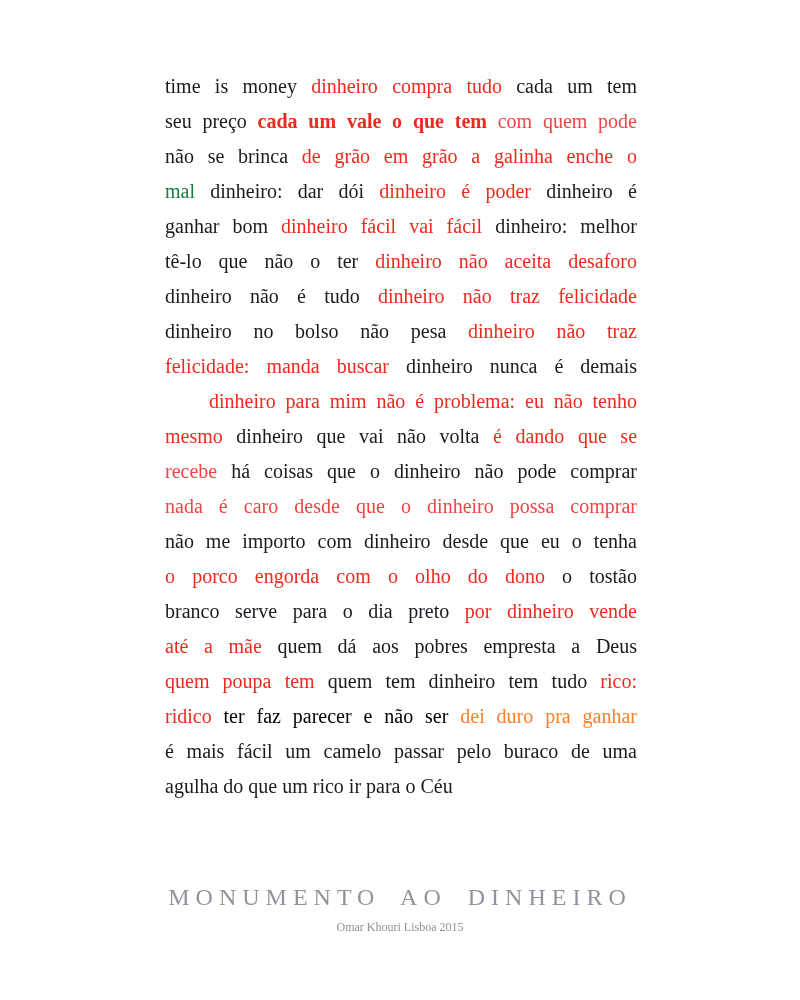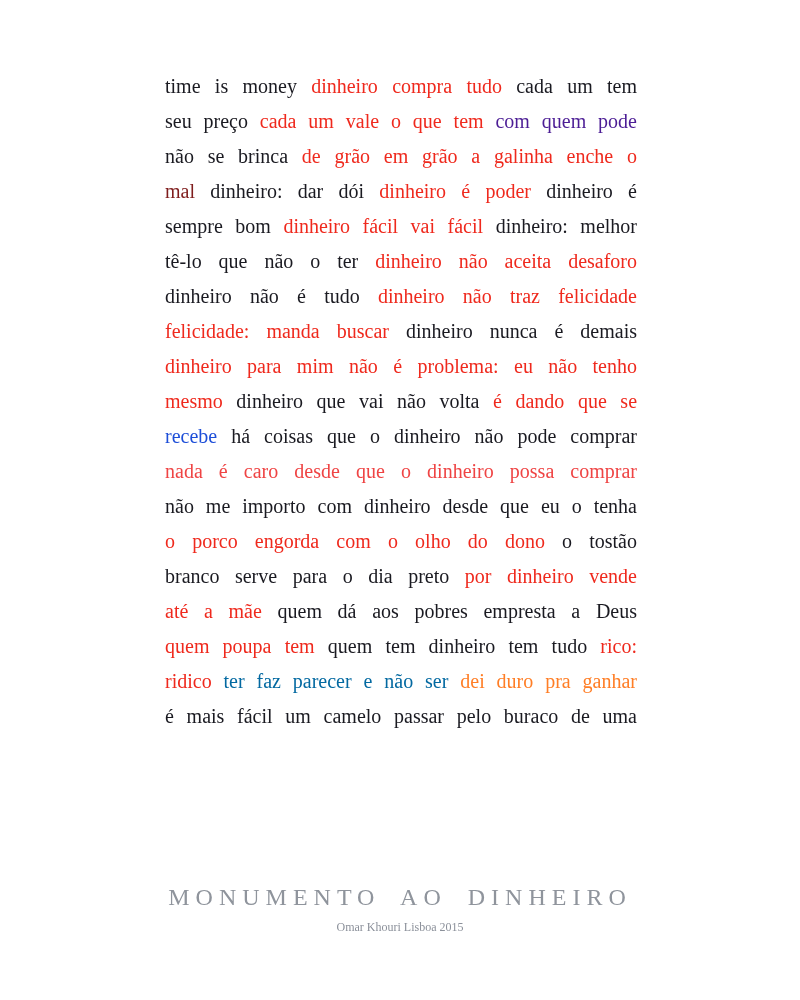--- a/index.html
+++ b/index.html
@@ -57,38 +57,40 @@
     color: #8b909a;
   }
 </style>
 </head>
 <body>
 
 <div class="page">
 
   <div class="poem">
       <div class="line"><span style="color: rgb(26, 26, 33);">time is money </span><span style="color: rgb(239, 41, 29);">dinheiro compra tudo</span><span style="color: rgb(26, 26, 33);"> cada um tem</span></div>
-      <div class="line"><span style="color: rgb(26, 26, 33);">seu preço </span><span style="color: rgb(239, 41, 29);">cada um vale o que tem</span><span style="color: #4c1d95; margin-top: 40px;"> com quem pode</span></div>
+      <div class="line"><span style="color: rgb(26, 26, 33);">seu preço </span><span style="color: rgb(239, 41, 29); font-weight: bold;">cada um vale o que tem</span><span style="color: #ef4444; margin-top: 40px;"> com quem pode</span></div>
       <div class="line"><span style="color: rgb(26, 26, 33);">não se brinca </span><span style="color: rgb(239, 41, 29); margin-top: 20px;">de grão em grão a galinha enche o</span></div>
-      <div class="line"><span style="color: #7f1d1d;">mal</span><span style="color: rgb(26, 26, 33);"> dinheiro: dar dói </span><span style="color: rgb(239, 41, 29);">dinheiro é poder</span><span style="color: rgb(26, 26, 33);"> dinheiro é</span></div>
-      <div class="line"><span style="color: rgb(26, 26, 33);">sempre bom </span><span style="color: rgb(239, 41, 29);">dinheiro fácil vai fácil</span><span style="color: rgb(26, 26, 33);"> dinheiro: melhor</span></div>
+      <div class="line"><span style="color: #15803d;">mal</span><span style="color: rgb(26, 26, 33);"> dinheiro: dar dói </span><span style="color: rgb(239, 41, 29);">dinheiro é poder</span><span style="color: rgb(26, 26, 33);"> dinheiro é</span></div>
+      <div class="line"><span style="color: rgb(26, 26, 33);">ganhar bom </span><span style="color: rgb(239, 41, 29);">dinheiro fácil vai fácil</span><span style="color: rgb(26, 26, 33);"> dinheiro: melhor</span></div>
       <div class="line"><span style="color: rgb(26, 26, 33);">tê-lo que não o ter </span><span style="color: rgb(239, 41, 29);">dinheiro não aceita desaforo</span></div>
       <div class="line"><span style="color: rgb(26, 26, 33);">dinheiro não é tudo </span><span style="color: rgb(239, 41, 29);">dinheiro não traz felicidade</span></div>
+      <div class="line"><span style="color: rgb(26, 26, 33);">dinheiro no bolso não pesa </span><span style="color: rgb(239, 41, 29);">dinheiro não traz</span></div>
       <div class="line"><span style="color: rgb(239, 41, 29);">felicidade: manda buscar</span><span style="color: rgb(26, 26, 33);"> dinheiro nunca é demais</span></div>
-      <div class="line"><span style="color: rgb(239, 41, 29);">dinheiro para mim não é problema: eu não tenho</span></div>
+      <div class="line"><span style="color: rgb(239, 41, 29); margin-left: 44px;">dinheiro para mim não é problema: eu não tenho</span></div>
       <div class="line"><span style="color: rgb(239, 41, 29);">mesmo</span><span style="color: rgb(26, 26, 33);"> dinheiro que vai não volta </span><span style="color: rgb(239, 41, 29);">é dando que se</span></div>
-      <div class="line"><span style="color: #1d4ed8;">recebe</span><span style="color: rgb(26, 26, 33);"> há coisas que o dinheiro não pode comprar</span></div>
+      <div class="line"><span style="color: #ef4444;">recebe</span><span style="color: rgb(26, 26, 33);"> há coisas que o dinheiro não pode comprar</span></div>
       <div class="line"><span style="color: #ef4444;">nada é caro desde que o dinheiro possa comprar</span></div>
       <div class="line"><span style="color: rgb(26, 26, 33);">não me importo com dinheiro desde que eu o tenha</span></div>
       <div class="line"><span style="color: rgb(239, 41, 29);">o porco engorda com o olho do dono</span><span style="color: rgb(26, 26, 33);"> o tostão</span></div>
       <div class="line"><span style="color: rgb(26, 26, 33);">branco serve para o dia preto </span><span style="color: rgb(239, 41, 29);">por dinheiro vende</span></div>
       <div class="line"><span style="color: rgb(239, 41, 29);">até a mãe</span><span style="color: rgb(26, 26, 33);"> quem dá aos pobres empresta a Deus</span></div>
       <div class="line"><span style="color: rgb(239, 41, 29);">quem poupa tem</span><span style="color: rgb(26, 26, 33);"> quem tem dinheiro tem tudo </span><span style="color: rgb(239, 41, 29);">rico:</span></div>
-      <div class="line"><span style="color: rgb(239, 41, 29);">ridico</span><span style="color: #0369a1;"> ter faz parecer e não ser </span><span style="color: rgb(255, 126, 38);">dei duro pra ganhar</span></div>
+      <div class="line"><span style="color: rgb(239, 41, 29);">ridico</span><span style="color: #000000;"> ter faz parecer e não ser </span><span style="color: rgb(255, 126, 38);">dei duro pra ganhar</span></div>
       <div class="line"><span style="color: rgb(26, 26, 33);">é mais fácil um camelo passar pelo buraco de uma</span></div>
+      <div class="line no-just"><span style="color: rgb(26, 26, 33);">agulha do que um rico ir para o Céu</span></div>
     </div>
 
   <div class="footer">
     <div class="artwork-title">MONUMENTO AO DINHEIRO</div>
     <div class="artwork-byline">Omar Khouri Lisboa 2015</div>
   </div>
 
 </div>
 
 </body></html>

